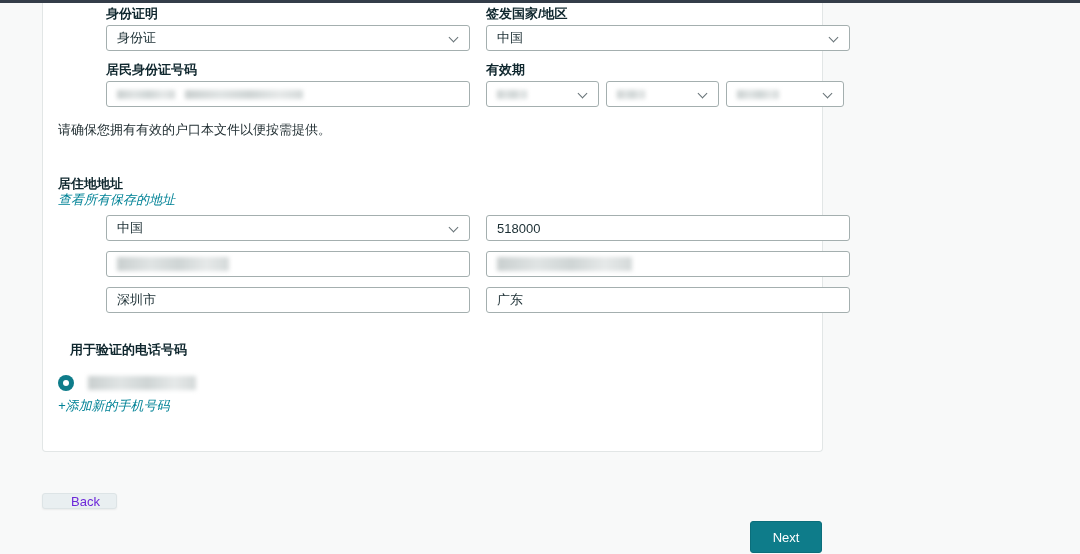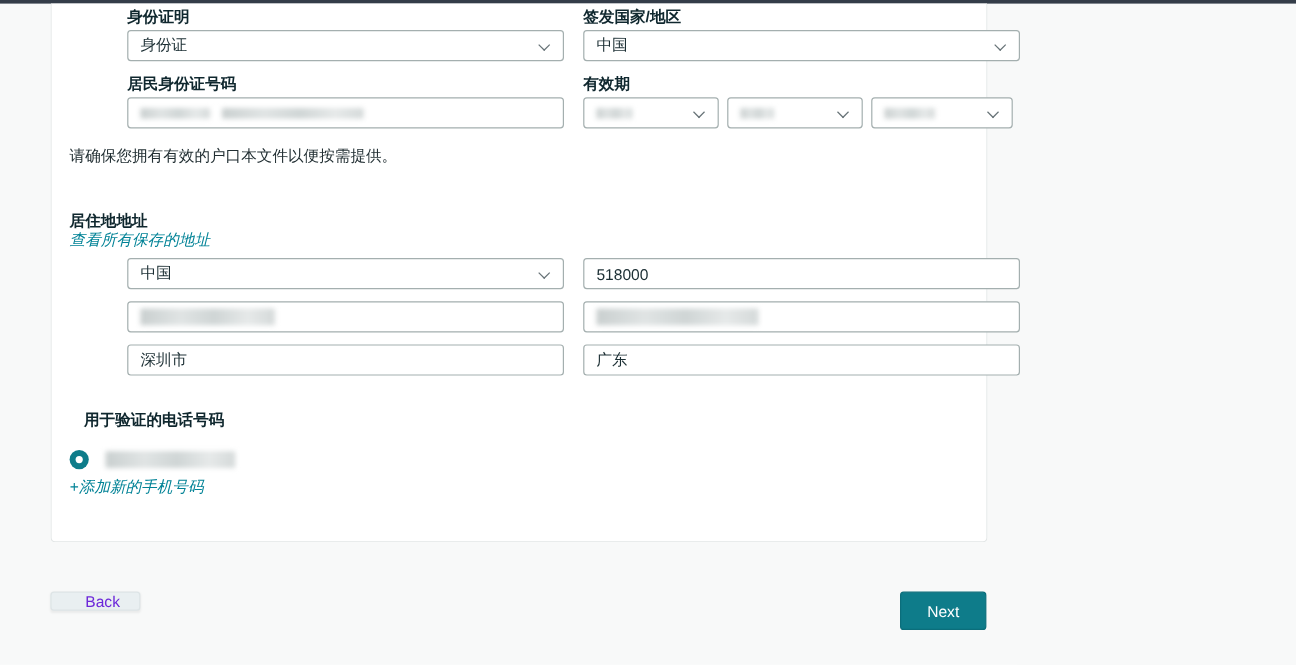--- a/index.html
+++ b/index.html
@@ -28,21 +28,21 @@
   .addr-row ~ .addr-row { margin-top:10px; }
   .phone-label { font-size:13px; font-weight:bold; color:#0f272e; margin-top:30px; line-height:14px;margin-left:12px; }
   .radio-row { margin-top:16px; display:flex; align-items:center; gap:14px; height:20px; }
   .radio { width:16px; height:16px; border-radius:50%; background:#0e7c8a; display:flex; align-items:center; justify-content:center; cursor:pointer; }
   .radio-dot { width:6px; height:6px; border-radius:50%; background:#ffffff; }
   .add-link { margin-top:6px; }
   .btn { position:absolute; font-size:13px; display:flex; align-items:center; justify-content:center;
          border-radius:3px; cursor:pointer; }
   .btn-back { left:42px; top:493px; width:75px; height:16px; background:#e9eff1; color:#6d28d9;
               border:1px solid #dde4e6; box-shadow:0 1px 2px rgba(0,0,0,0.06);padding-left:12px; }
-  .btn-next { left:750px; top:493px; width:72px; height:32px; background:#0e7c8a; color:#ffffff; border:1px solid #0b6e7b; }
+  .btn-next { left:750px; top:521px; width:72px; height:32px; background:#0e7c8a; color:#ffffff; border:1px solid #0b6e7b; }
 </style>
 </head>
 <body>
 
 <div class="topbar"></div>
 
 <div class="card">
 
   <div class="grid-2">
     <div>

